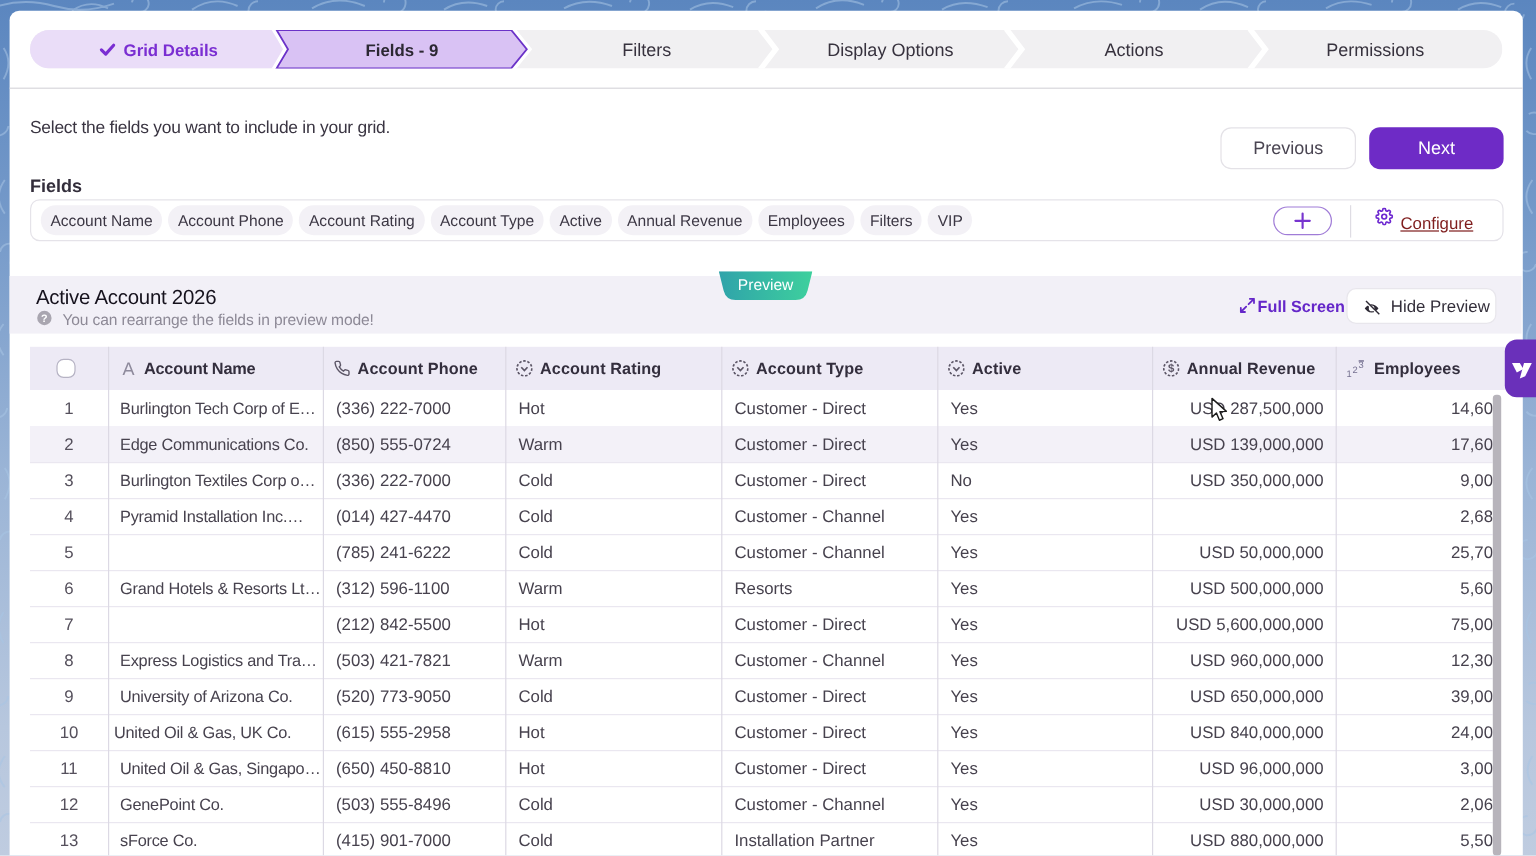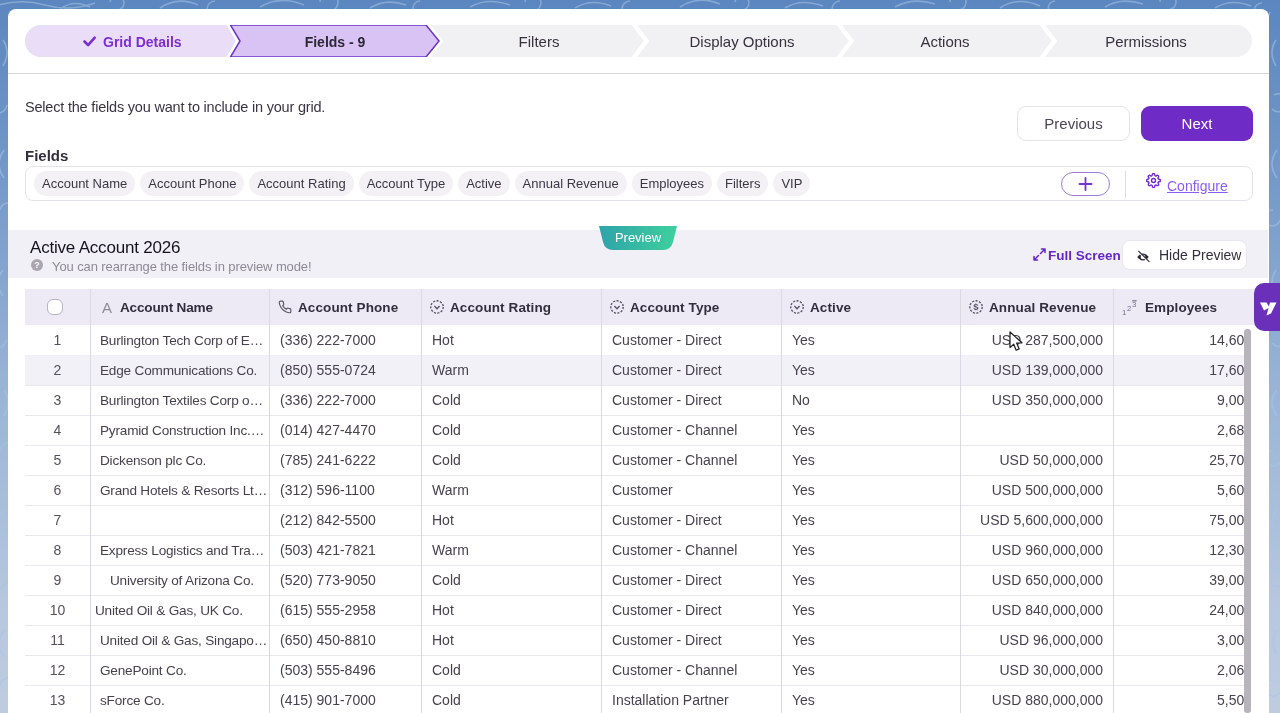--- a/index.html
+++ b/index.html
@@ -23,21 +23,21 @@
   #fieldslabel { position:absolute; left:25px; top:147px; font-size:15px; font-weight:700; color:#332e3b; }
   #fieldsbox { position:absolute; left:25px; top:166px; width:1228px; height:35px;
                border:1px solid #e5e3e9; border-radius:8px; }
   #chips { position:absolute; left:34px; top:171px; height:25px; display:flex; gap:5px; }
   .chip { height:25px; background:#f3f1f6; border-radius:13px;
           font-size:13px; color:#3c3744; display:flex; align-items:center; padding:0 8px; white-space:nowrap; }
   #pluspill { position:absolute; left:1061px; top:172px; width:49px; height:24px; border:1px solid #a07cd7;
               border-radius:12px; color:#7734cf; text-align:center; }
   #fielddiv { position:absolute; left:1125px; top:171px; width:1px; height:27px; background:#dedce3; }
   #gear { position:absolute; left:1146px; top:173px; }
-  #configure { position:absolute; left:1167px; top:178px; font-size:14px; color:#8b5cf6;
+  #configure { position:absolute; left:1167px; top:178px; font-size:14px; color:#7f1d1d;
                text-decoration:underline; }
   #band { position:absolute; left:8px; top:230px; width:1260px; height:48px; background:#f2f0f7; }
   #badge { position:absolute; left:599px; top:226px; width:78px; height:24px;
            color:#fff; font-size:13px; text-align:center; line-height:23px; }
   #badge svg { position:absolute; left:0; top:0; }
   #badge span { position:relative; }
   #ptitle { position:absolute; left:30px; top:238px; font-size:17px; font-weight:400; color:#16121d; letter-spacing:-.2px; }
   #pinfo { position:absolute; left:52px; top:259px; font-size:13px; color:#8d8996; letter-spacing:-.1px; }
   #qicon { position:absolute; left:31px; top:259px; width:12px; height:12px; border-radius:50%;
            background:#a9a6b0; color:#fff; font-size:9px; font-weight:700; text-align:center; line-height:13px; }
@@ -234,45 +234,44 @@
       <div class="cell" style="left:244px;width:152px">(336) 222-7000</div>
       <div class="cell" style="left:396px;width:180px">Cold</div>
       <div class="cell" style="left:576px;width:180px">Customer - Direct</div>
       <div class="cell" style="left:756px;width:179px">No</div>
       <div class="cell rt" style="left:935px;width:153px">USD 350,000,000</div>
       <div class="cell rt" style="left:1088px;width:149px">9,000</div>
     </div>
     <div class="hline" style="top:90px"></div>
     <div class="row" style="top:90px">
       <div class="cell num" style="left:0;width:65px">4</div>
-      <div class="cell" style="left:65px;width:179px;font-size:13.6px;letter-spacing:-0.2px;padding-left:10px">Pyramid Construction Inc.…</div>
+      <div class="cell" style="left:65px;width:179px;font-size:13.6px;letter-spacing:-0.2px;padding-left:10px">Pyramid Installation Inc.…</div>
       <div class="cell" style="left:244px;width:152px">(014) 427-4470</div>
       <div class="cell" style="left:396px;width:180px">Cold</div>
       <div class="cell" style="left:576px;width:180px">Customer - Channel</div>
       <div class="cell" style="left:756px;width:179px">Yes</div>
       <div class="cell rt" style="left:1088px;width:149px">2,680</div>
     </div>
     <div class="hline" style="top:120px"></div>
     <div class="row" style="top:120px">
       <div class="cell num" style="left:0;width:65px">5</div>
-      <div class="cell" style="left:65px;width:179px;font-size:13.6px;letter-spacing:-0.2px;padding-left:10px">Dickenson plc Co.</div>
       <div class="cell" style="left:244px;width:152px">(785) 241-6222</div>
       <div class="cell" style="left:396px;width:180px">Cold</div>
       <div class="cell" style="left:576px;width:180px">Customer - Channel</div>
       <div class="cell" style="left:756px;width:179px">Yes</div>
       <div class="cell rt" style="left:935px;width:153px">USD 50,000,000</div>
       <div class="cell rt" style="left:1088px;width:149px">25,700</div>
     </div>
     <div class="hline" style="top:150px"></div>
     <div class="row" style="top:150px">
       <div class="cell num" style="left:0;width:65px">6</div>
       <div class="cell" style="left:65px;width:179px;font-size:13.6px;letter-spacing:-0.2px;padding-left:10px">Grand Hotels &amp; Resorts Lt…</div>
       <div class="cell" style="left:244px;width:152px">(312) 596-1100</div>
       <div class="cell" style="left:396px;width:180px">Warm</div>
-      <div class="cell" style="left:576px;width:180px">Customer</div>
+      <div class="cell" style="left:576px;width:180px">Resorts</div>
       <div class="cell" style="left:756px;width:179px">Yes</div>
       <div class="cell rt" style="left:935px;width:153px">USD 500,000,000</div>
       <div class="cell rt" style="left:1088px;width:149px">5,600</div>
     </div>
     <div class="hline" style="top:180px"></div>
     <div class="row" style="top:180px">
       <div class="cell num" style="left:0;width:65px">7</div>
       <div class="cell" style="left:244px;width:152px">(212) 842-5500</div>
       <div class="cell" style="left:396px;width:180px">Hot</div>
       <div class="cell" style="left:576px;width:180px">Customer - Direct</div>
@@ -287,21 +286,21 @@
       <div class="cell" style="left:244px;width:152px">(503) 421-7821</div>
       <div class="cell" style="left:396px;width:180px">Warm</div>
       <div class="cell" style="left:576px;width:180px">Customer - Channel</div>
       <div class="cell" style="left:756px;width:179px">Yes</div>
       <div class="cell rt" style="left:935px;width:153px">USD 960,000,000</div>
       <div class="cell rt" style="left:1088px;width:149px">12,300</div>
     </div>
     <div class="hline" style="top:240px"></div>
     <div class="row" style="top:240px">
       <div class="cell num" style="left:0;width:65px">9</div>
-      <div class="cell" style="left:65px;width:179px;font-size:13.6px;letter-spacing:-0.2px;padding-left:20px">University of Arizona Co.</div>
+      <div class="cell" style="left:65px;width:179px;font-size:13.6px;letter-spacing:-0.2px;padding-left:10px">University of Arizona Co.</div>
       <div class="cell" style="left:244px;width:152px">(520) 773-9050</div>
       <div class="cell" style="left:396px;width:180px">Cold</div>
       <div class="cell" style="left:576px;width:180px">Customer - Direct</div>
       <div class="cell" style="left:756px;width:179px">Yes</div>
       <div class="cell rt" style="left:935px;width:153px">USD 650,000,000</div>
       <div class="cell rt" style="left:1088px;width:149px">39,000</div>
     </div>
     <div class="hline" style="top:270px"></div>
     <div class="row" style="top:270px">
       <div class="cell num" style="left:0;width:65px">10</div>

